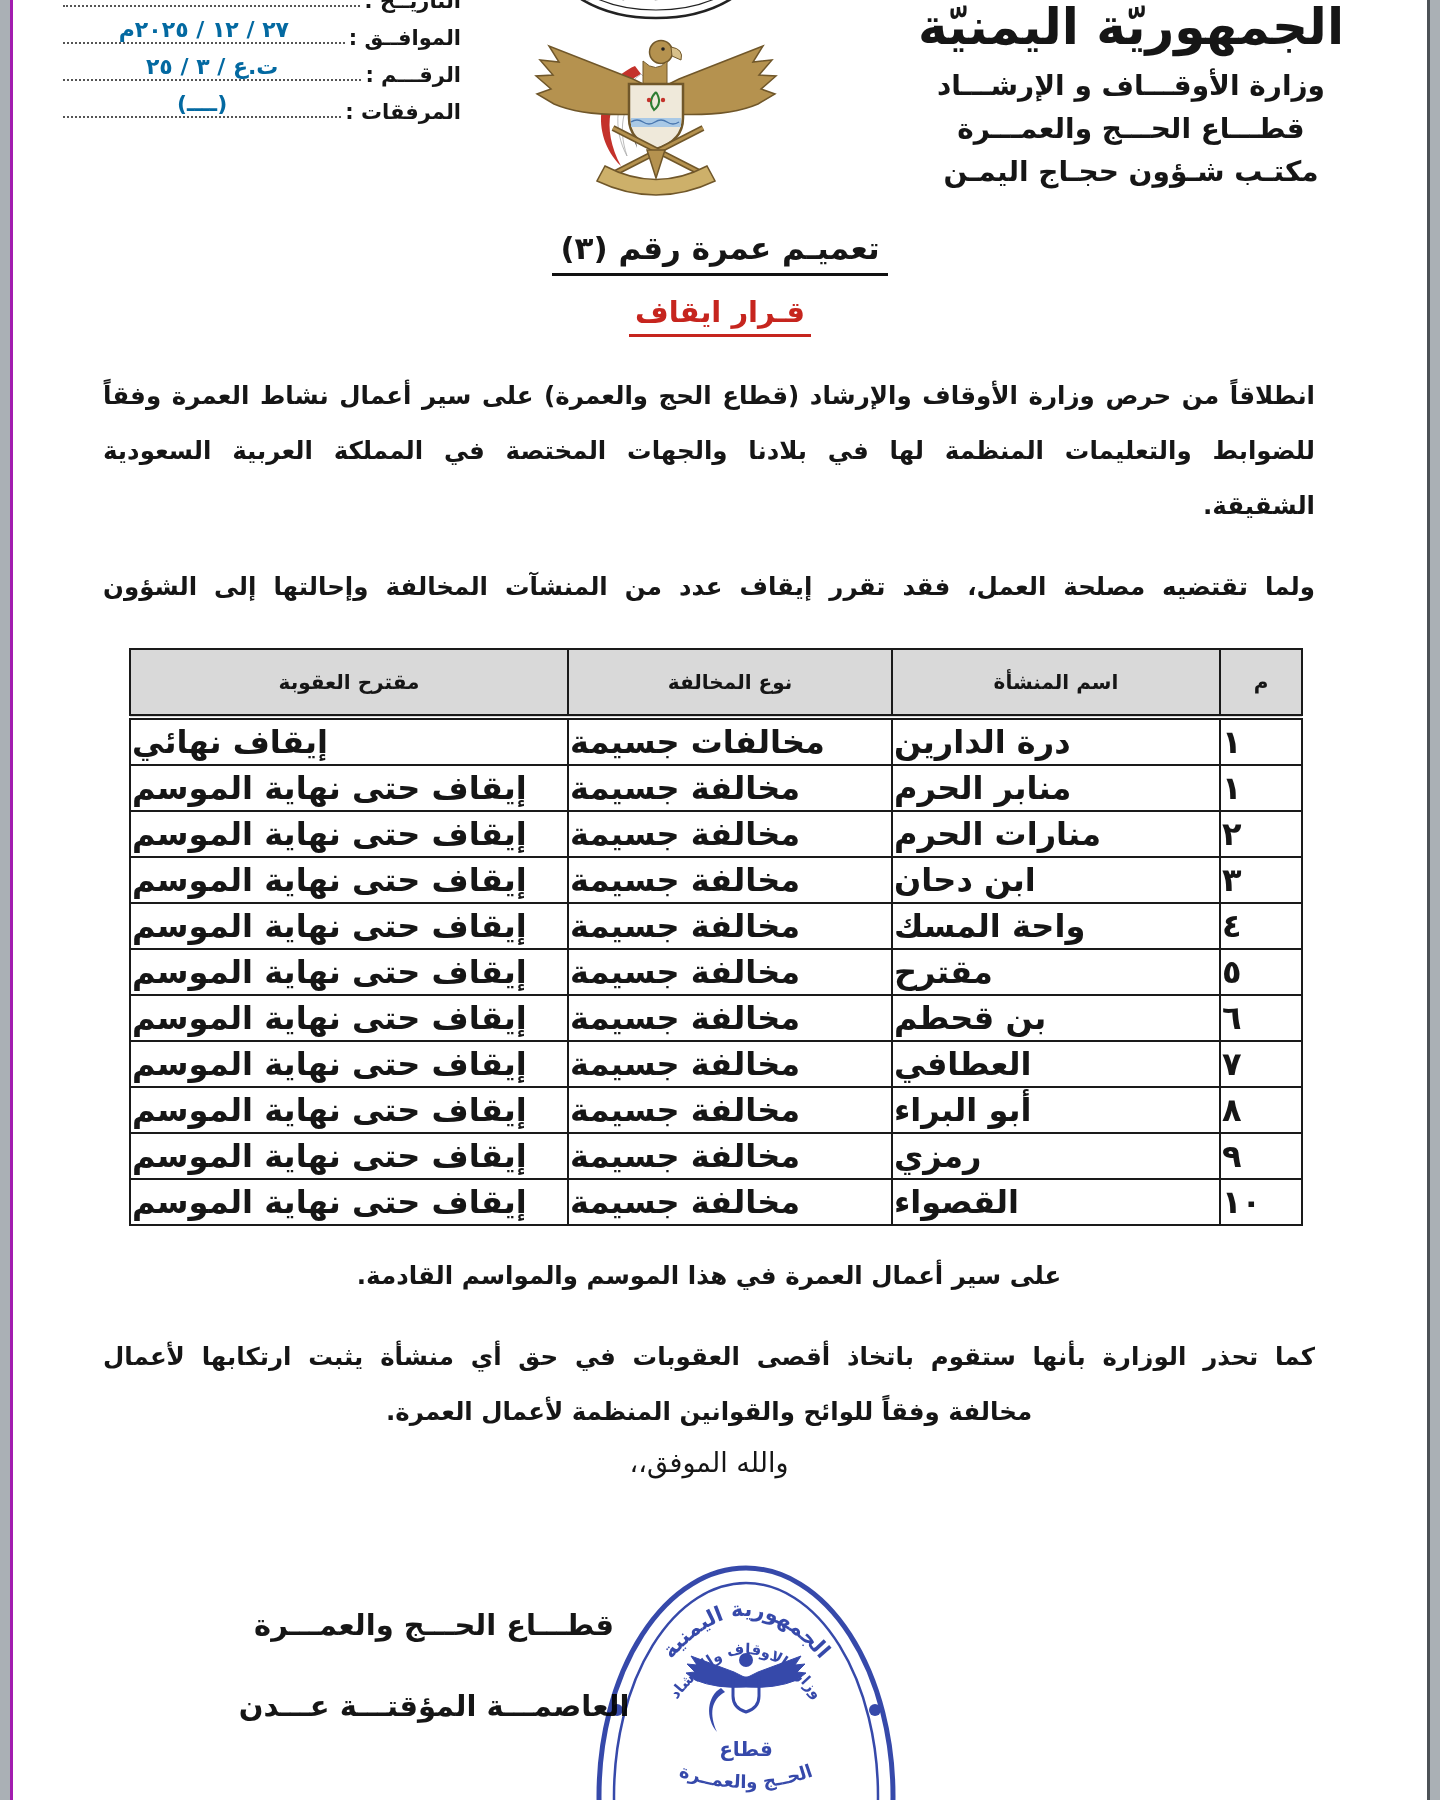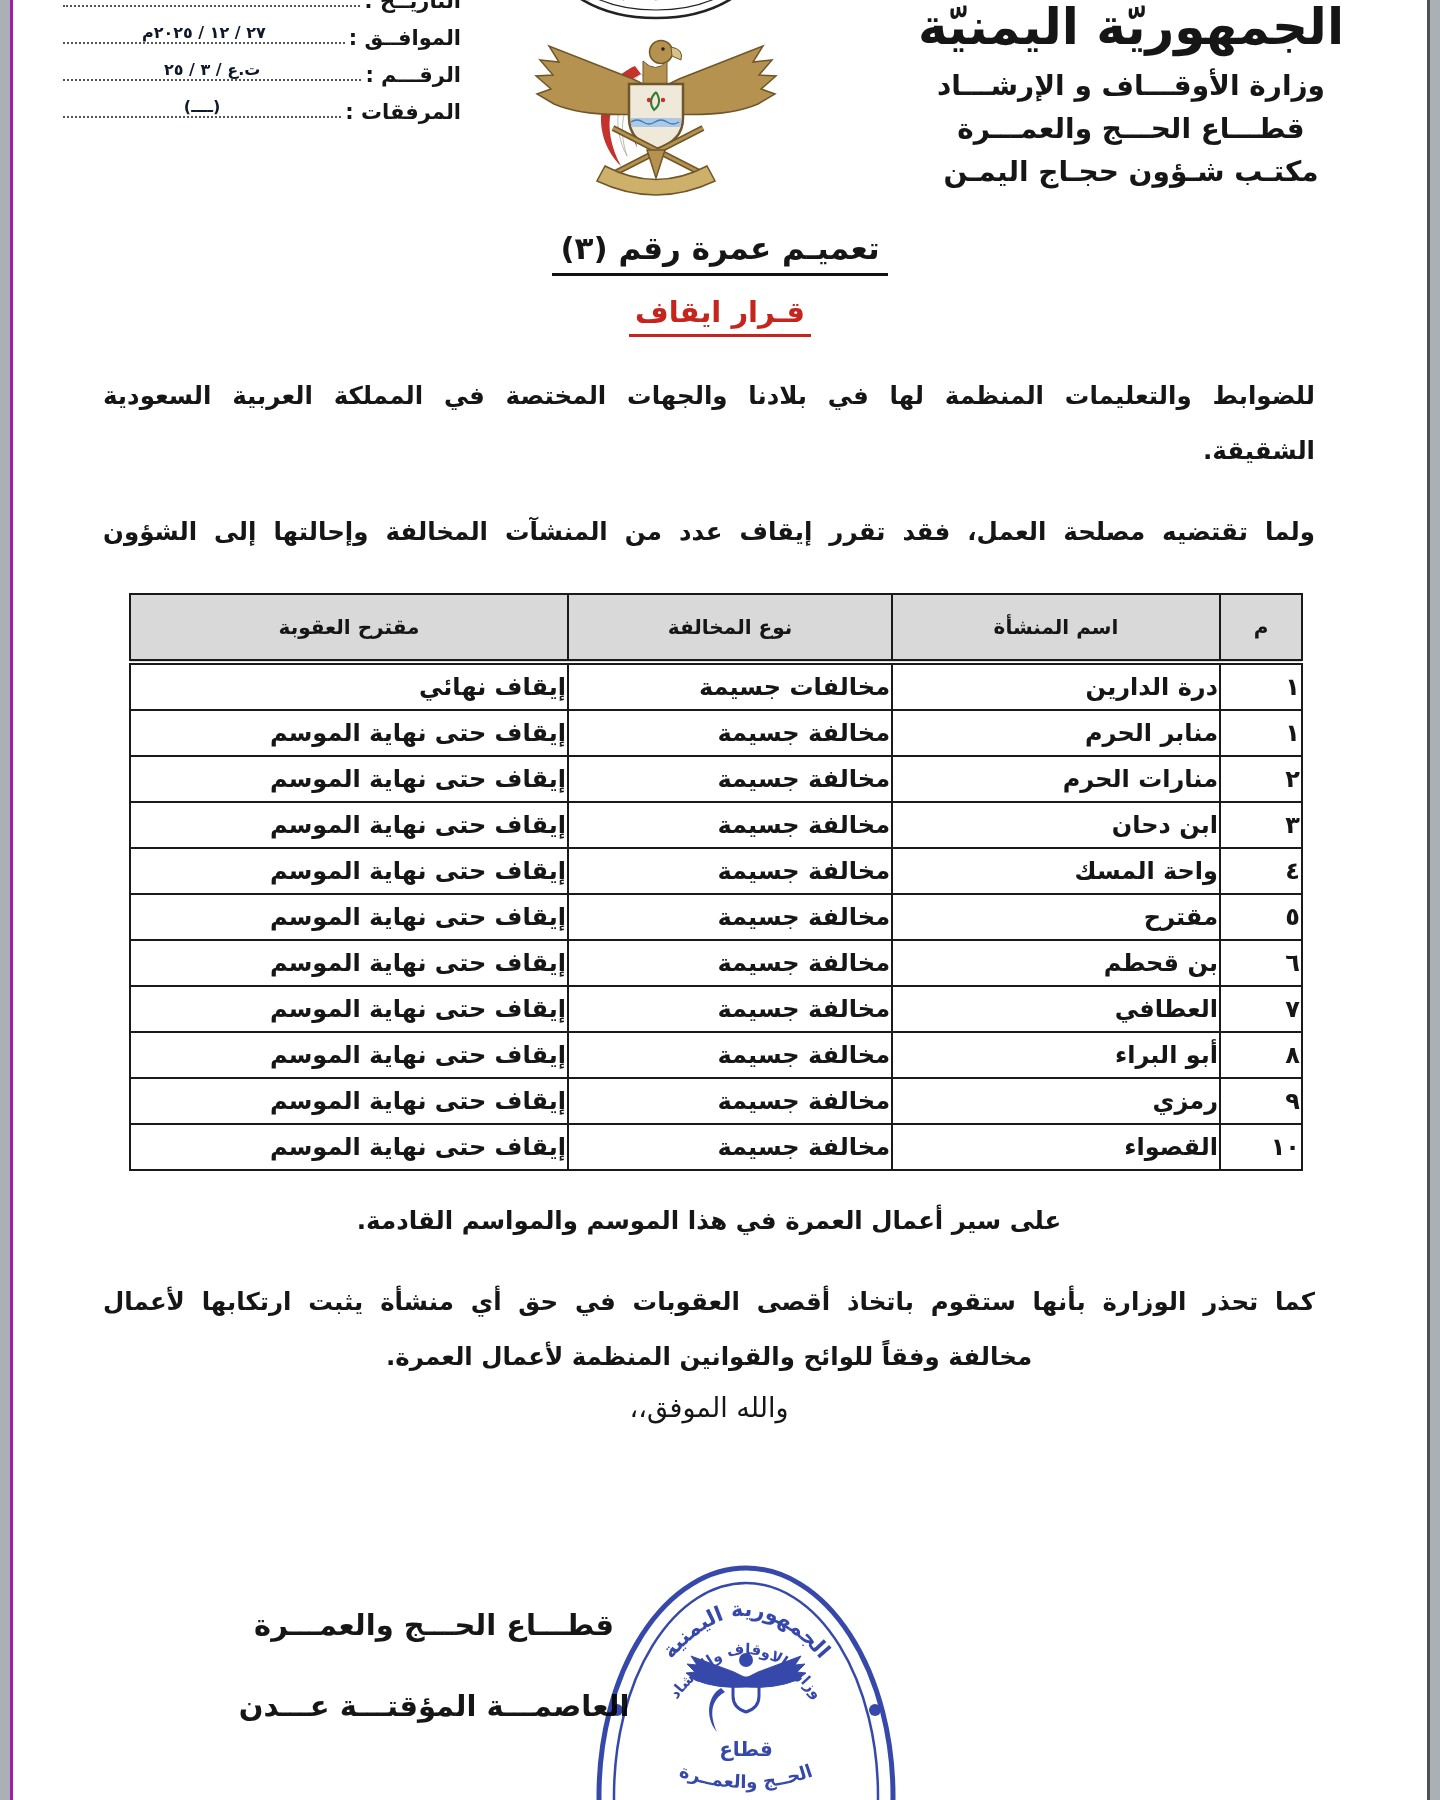--- a/index.html
+++ b/index.html
@@ -14,21 +14,21 @@
     background:#ffffff;border-left:3px solid #a21caf;border-right:3px solid #4d5257;
     overflow:hidden;direction:rtl;
   }
   
   .dates{position:absolute;left:42px;top:-24px;width:408px;direction:rtl;}
   .date-row{display:flex;align-items:flex-end;height:37px;}
   .date-label{font-weight:bold;font-size:21px;white-space:nowrap;padding-right:2px;}
   .leader{flex:1;border-bottom:2px dotted #555;margin:0 4px 6px 8px;position:relative;height:30px;}
   .date-value{
     position:absolute;left:0;right:0;bottom:0;text-align:center;
-    color:#0f172a;font-weight:bold;font-size:16px;white-space:nowrap;
+    color:#0369a1;font-weight:bold;font-size:22px;white-space:nowrap;
   }
   
   .emblem{position:absolute;left:498px;top:-34px;width:290px;height:240px;}
   
   .ministry{position:absolute;right:10px;top:-10px;width:572px;text-align:center;}
   .country{font-size:50px;font-weight:bold;line-height:74px;letter-spacing:-1px;}
   .ministry-line{font-size:28px;font-weight:bold;line-height:43px;white-space:nowrap;}
   
   .doc-title{position:absolute;top:230px;left:0;width:100%;text-align:center;}
   .doc-title span{display:inline-block;font-size:31px;font-weight:bold;border-bottom:3px solid #111;padding:0 8px 7px;}
@@ -41,21 +41,21 @@
   .line.stretch{text-align-last:justify;}
   .line.end-right{text-align-last:right;}
   .line.end-center{text-align-last:center;}
   
   table.violations{border-collapse:collapse;width:1172px;margin:34px 12px 0 auto;table-layout:fixed;}
   .violations th{
     background:#d9d9d9;height:62px;font-size:20px;font-weight:bold;text-align:center;
     border:2px solid #1a1a1a;border-bottom:6px double #1a1a1a;
   }
   .violations td{
-    height:42px;font-size:24px;font-weight:bold;text-align:right;vertical-align:middle;
+    height:42px;font-size:32px;font-weight:bold;text-align:left;vertical-align:middle;
     border:2px solid #1a1a1a;background:#fff;margin-left:20px;
   }
   col.c-num{width:82px;} col.c-name{width:328px;} col.c-viol{width:324px;} col.c-pen{width:438px;}
   .after-table{margin-top:22px;}
   
   .closing{margin-top:8px;text-align:center;font-size:27px;font-weight:500;}
   .signature{position:absolute;left:195px;top:1608px;width:452px;text-align:center;}
   .sig-line{font-size:29px;font-weight:bold;white-space:nowrap;}
   .sig-line + .sig-line{margin-top:47px;}
   
@@ -138,20 +138,21 @@
   <div class="doc-title">
     <span>تعميـم عمرة رقم (٣)</span>
   </div>
   <div class="doc-subtitle">
     <span>قـرار ايقاف</span>
   </div>
 
   <div class="body-col">
     <div id="paras-top">
         <div class="para">
+          <div class="line stretch">انطلاقاً من حرص وزارة الأوقاف والإرشاد (قطاع الحج والعمرة) على سير أعمال نشاط العمرة وفقاً</div>
           <div class="line stretch">للضوابط والتعليمات المنظمة لها في بلادنا والجهات المختصة في المملكة العربية السعودية</div>
           <div class="line end-right">الشقيقة.</div>
         </div>
         <div class="para" style="margin-top: 26px;">
           <div class="line stretch">ولما تقتضيه مصلحة العمل، فقد تقرر إيقاف عدد من المنشآت المخالفة وإحالتها إلى الشؤون</div>
         </div>
       </div>
 
     <table class="violations">
       <colgroup>

